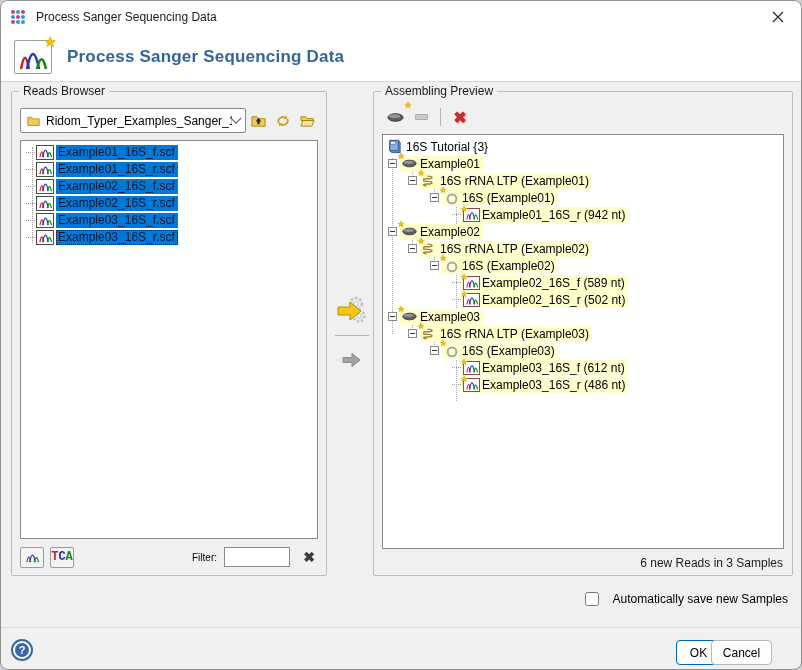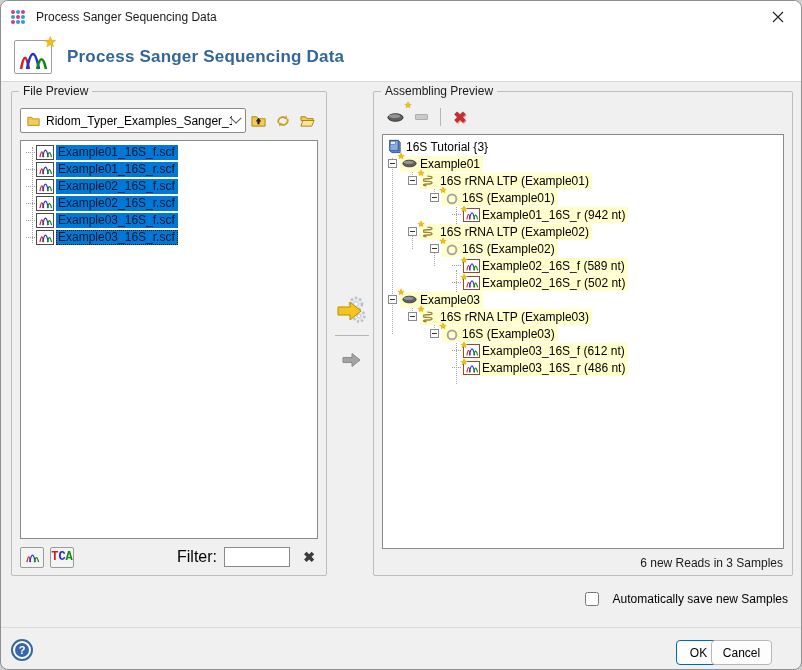--- a/index.html
+++ b/index.html
@@ -46,21 +46,21 @@
   .conn{ width:9px; border-top:1px dotted #9a9a9a; margin-right:1px; }
   .fic{ width:18px; height:15px; border:1px solid #4a4a4a; background:#fff; display:flex;
     align-items:flex-end; justify-content:center; flex:0 0 auto; }
   .flabel{ font-size:12px; background:#0078d7; color:#0f172a; padding:0 3px 1px 2px; margin-left:2px; white-space:nowrap; }
   .frow.focused .flabel{ outline:1px dotted #1a1a1a; outline-offset:-1px; }
   .fbbottom{ position:absolute; left:8px; right:8px; bottom:7px; height:22px; display:flex; align-items:center; }
   .minibtn{ width:24px; height:21px; border:1px solid #9a9a9a; background:#f4f4f4; border-radius:2px;
     display:flex; align-items:center; justify-content:center; margin-right:6px; }
   .tca{ font-family:"Liberation Mono", monospace; font-size:12px; font-weight:bold; letter-spacing:0; }
   .tca .t{ color:#c22; } .tca .c{ color:#22c; } .tca .a{ color:#181; }
-  .filterlabel{ margin-left:auto; font-size:16px;text-align:right; }
+  .filterlabel{ margin-left:auto; font-size:10px;text-align:right; }
   .filterinput{ width:66px; height:20px; margin-left:7px; border:1px solid #8a8a8a; background:#fff;
     font-size:12px; padding:0 3px; font-family:"Liberation Sans", sans-serif; }
   .clearx{ margin-left:10px; width:18px; height:18px; border:none; background:transparent;
     display:flex; align-items:center; justify-content:center; }
   .clearx::before{ content:"✖"; font-size:14px; color:#3c3c3c; font-weight:bold; }
   
   .midcol{ position:absolute; left:332px; top:292px; width:38px; }
   .midbtn{ width:38px; height:36px; border:none; background:transparent; display:flex;
     align-items:center; justify-content:center; }
   .midsep{ border-top:1px solid #b5b5b5; margin:6px 2px; }
@@ -159,21 +159,21 @@
     <div class="hicon">
       <svg viewBox="0 0 14 14" width="32" height="28">
           <use href="#chrom-art"></use>
         </svg>
       <span class="star-r"></span>
     </div>
     <div class="htitle">Process Sanger Sequencing Data</div>
   </div>
 
   <div class="groupbox" id="fb">
-    <span class="gblabel">File Preview</span>
+    <span class="gblabel">Reads Browser</span>
 
     <div class="comborow">
       <div class="combo">
         <svg viewBox="0 0 16 16" width="15" height="13">
             <use href="#folder-art"></use>
           </svg>
         <span class="ctext">Ridom_Typer_Examples_Sanger_16S/</span>
         <span class="chev"></span>
       </div>
       <button class="tbtn" title="">
@@ -369,20 +369,31 @@
                 </span>
                 <span>Example01_16S_r (942 nt)</span>
               </span>
           </div>
         </div>
 
         <div class="sampleblock">
           <span class="vg vg-a"></span>
             <span class="vg vg-b"></span>
             <span class="vg vg-c"></span>
+          <div class="trow" style="padding-left:2px">
+            <span class="exp"></span>
+            <span class="hl">
+                <span class="ticon star-l">
+                  <svg viewBox="0 0 18 18" width="17" height="15">
+                    <use href="#sample-art"></use>
+                  </svg>
+                </span>
+                <span>Example02</span>
+              </span>
+          </div>
           <div class="trow ml24">
             <span class="exp"></span>
             <span class="hl">
                 <span class="ticon star-l">
                   <svg viewBox="0 0 16 16" width="14" height="15">
                     <path d="M5 3 c7 0 7 3 0 3 c-7 0 -7 3 0 3 c7 0 7 3 0 3 c-5 0 -6 1.5 -1 2" stroke="#9a8440" stroke-width="1.7" fill="none"></path>
                   </svg>
                 </span>
                 <span>16S rRNA LTP (Example02)</span>
               </span>

